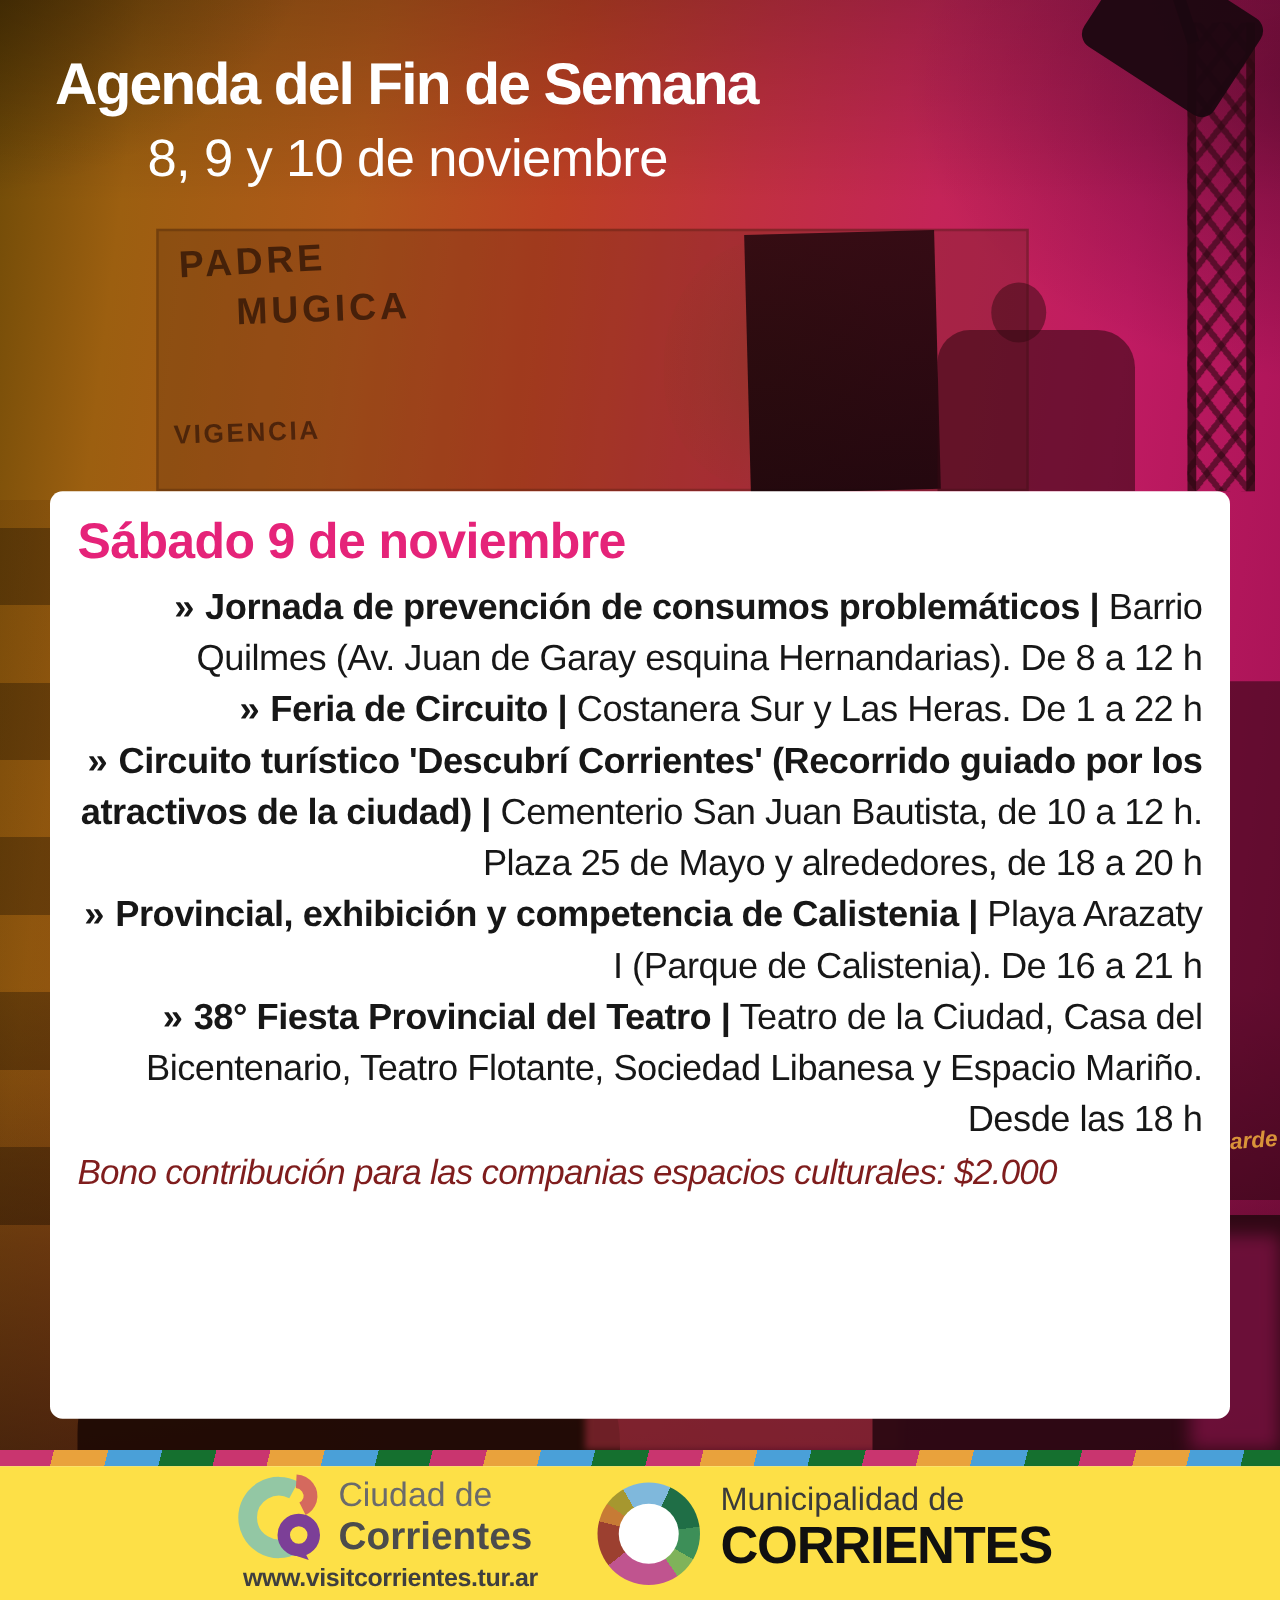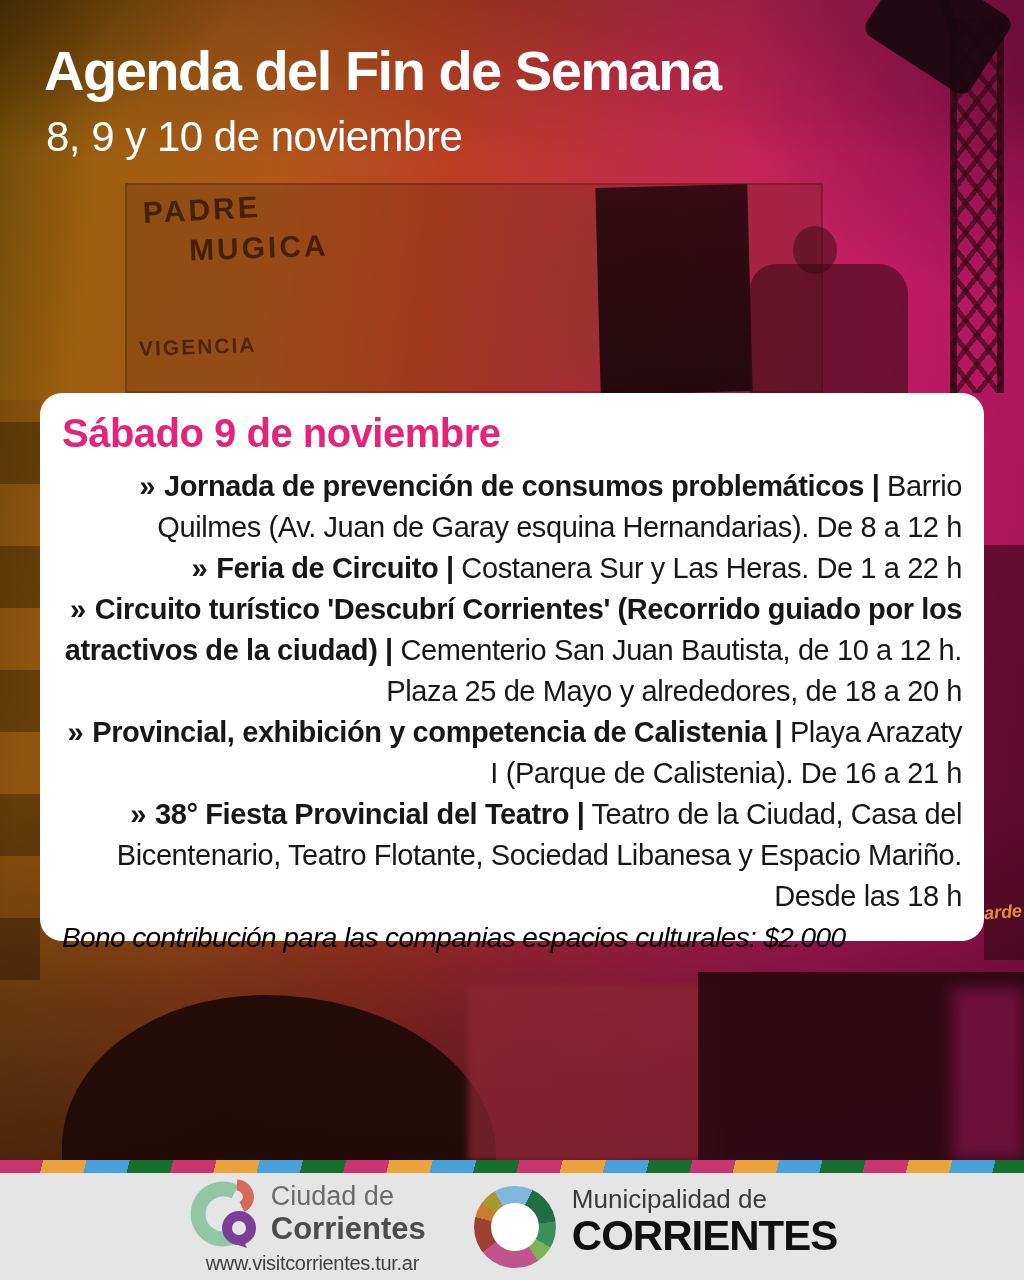--- a/index.html
+++ b/index.html
@@ -49,43 +49,43 @@
   .right-dark{left:984px;top:545px;width:40px;height:415px;background:rgba(40,5,15,0.55);}
   .sil-person{left:62px;top:995px;width:434px;height:165px;opacity:0.95;
     border-radius:48% 55% 0 0 / 95% 100% 0 0;background:#200b05;}
   .sil-grass{left:468px;top:985px;width:252px;height:175px;background:#8c2833;opacity:0.72;filter:blur(3px);}
   .sil-drape{left:698px;top:972px;width:326px;height:188px;background:#2b0912;opacity:0.93;}
   .sil-glow{left:952px;top:988px;width:72px;height:172px;background:#a8175c;opacity:0.5;filter:blur(7px);}
   .sign-arde{left:984px;top:902px;font-size:18px;font-weight:bold;font-style:italic;
     color:#e8a23c;transform:rotate(-4deg);opacity:0.9;}
   
   .header{position:absolute;left:44px;top:42px;color:#ffffff;}
-  .title{font-size:56px;font-weight:bold;letter-spacing:-1.5px;line-height:1.05;margin:0;}
-  .subtitle{font-size:42px;font-weight:normal;letter-spacing:-0.5px;margin:12px 0 0 2px;}
+  .title{font-size:47px;font-weight:bold;letter-spacing:-1.5px;line-height:1.05;margin:0;}
+  .subtitle{font-size:42px;font-weight:normal;letter-spacing:-0.5px;margin:12px 0 0 2px;text-align:center;}
   
   .card{
-    position:absolute;left:40px;top:393px;width:944px;height:548px;box-sizing:border-box;
-    background:#ffffff;border-radius:22px;padding:18px 22px 0 22px;
+    position:absolute;left:40px;top:393px;width:944px;height:742px;box-sizing:border-box;
+    background:#ffffff;border-radius:10px;padding:18px 22px 0 22px;
   }
   .card-heading{margin:0 0 10px 0;font-size:40px;font-weight:bold;letter-spacing:-0.5px;color:#e52379;}
   .event{margin:0;font-size:29px;line-height:41px;letter-spacing:-0.4px;color:#171717;text-align:right;}
   .event .marker{font-weight:bold;margin-right:9px;}
   .event strong{font-weight:bold;}
-  .note{margin:0;font-size:28px;line-height:41px;letter-spacing:-0.6px;font-style:italic;color:#000000;}
+  .note{margin:0;font-size:28px;line-height:41px;letter-spacing:-0.6px;font-style:italic;color:#7f1d1d;}
   
   .footer{position:absolute;left:0;top:1160px;width:1024px;height:120px;}
   .stripe{height:13px;
     background:repeating-linear-gradient(104deg,#c9356f 0 42px,#e9a23c 42px 84px,#4aa0d8 84px 126px,#15702f 126px 168px);}
-  .footer-body{height:107px;background:#e5e5e5;display:flex;align-items:center;justify-content:center;gap:48px;}
+  .footer-body{height:107px;background:#fde047;display:flex;align-items:center;justify-content:center;gap:48px;}
   .city{display:flex;flex-direction:column;align-items:center;}
   .city-top{display:flex;align-items:center;gap:12px;}
   .city-text{line-height:1.0;}
   .city-l1{font-size:27px;color:#6b6b6b;}
   .city-l2{font-size:31px;font-weight:bold;color:#4c4c4c;margin-top:3px;}
-  .city-url{margin-top:4px;font-size:20px;font-weight:normal;color:#3f3f3f;letter-spacing:-0.3px;margin-left:12px;}
+  .city-url{margin-top:4px;font-size:20px;font-weight:bold;color:#3f3f3f;letter-spacing:-0.3px;margin-left:12px;}
   .muni{display:flex;align-items:flex-start;gap:16px;}
   .ring{width:82px;height:82px;border-radius:50%;position:relative;
     background:conic-gradient(from -30deg,
       #7fb8dc 0deg 55deg,#1f6e46 55deg 112deg,#3d8f58 112deg 150deg,#7fb35a 150deg 176deg,
       #c0548f 176deg 262deg,#9c4030 262deg 314deg,#c77b35 314deg 336deg,#a6972f 336deg 360deg);}
   .ring::after{content:"";position:absolute;inset:17px;border-radius:50%;background:#ffffff;}
   .muni-l1{font-size:26px;color:#3a3a3a;line-height:1.0;}
   .muni-l2{font-size:42px;font-weight:bold;letter-spacing:-1px;color:#101010;line-height:1.05;margin-top:2px;}
 </style>
 </head>

